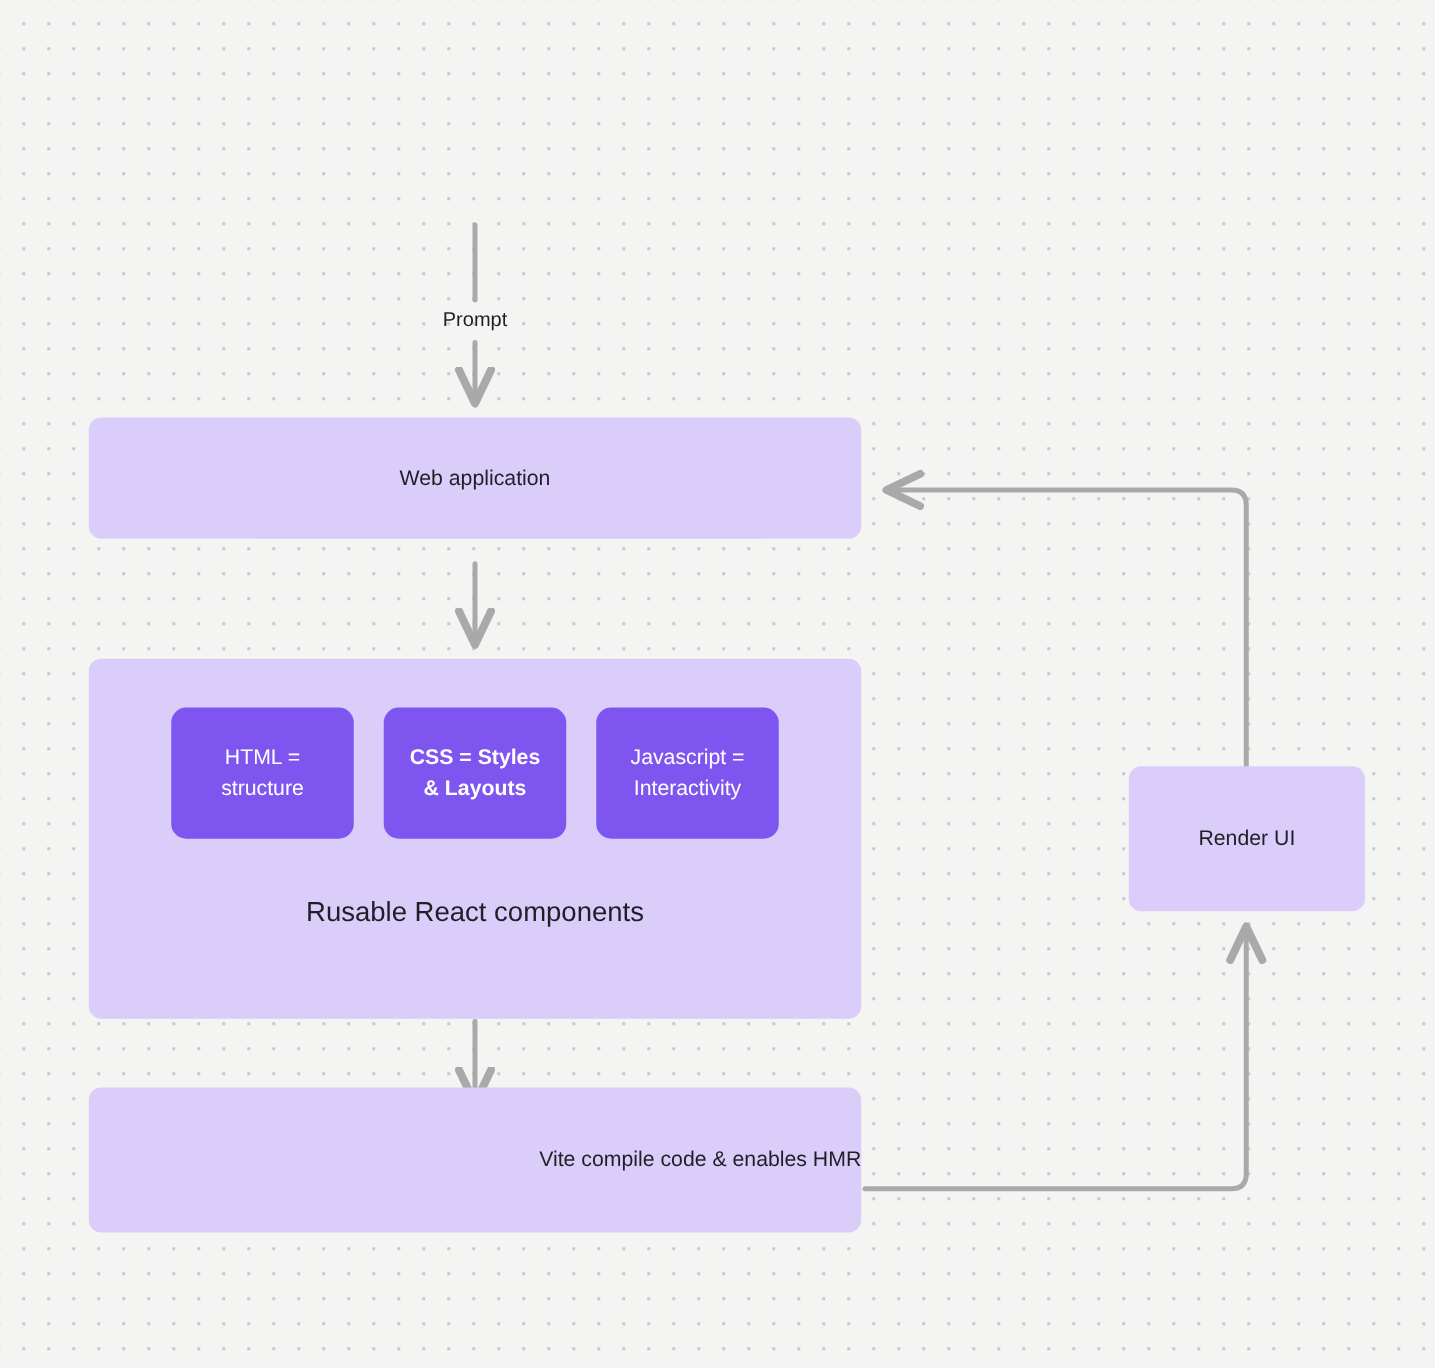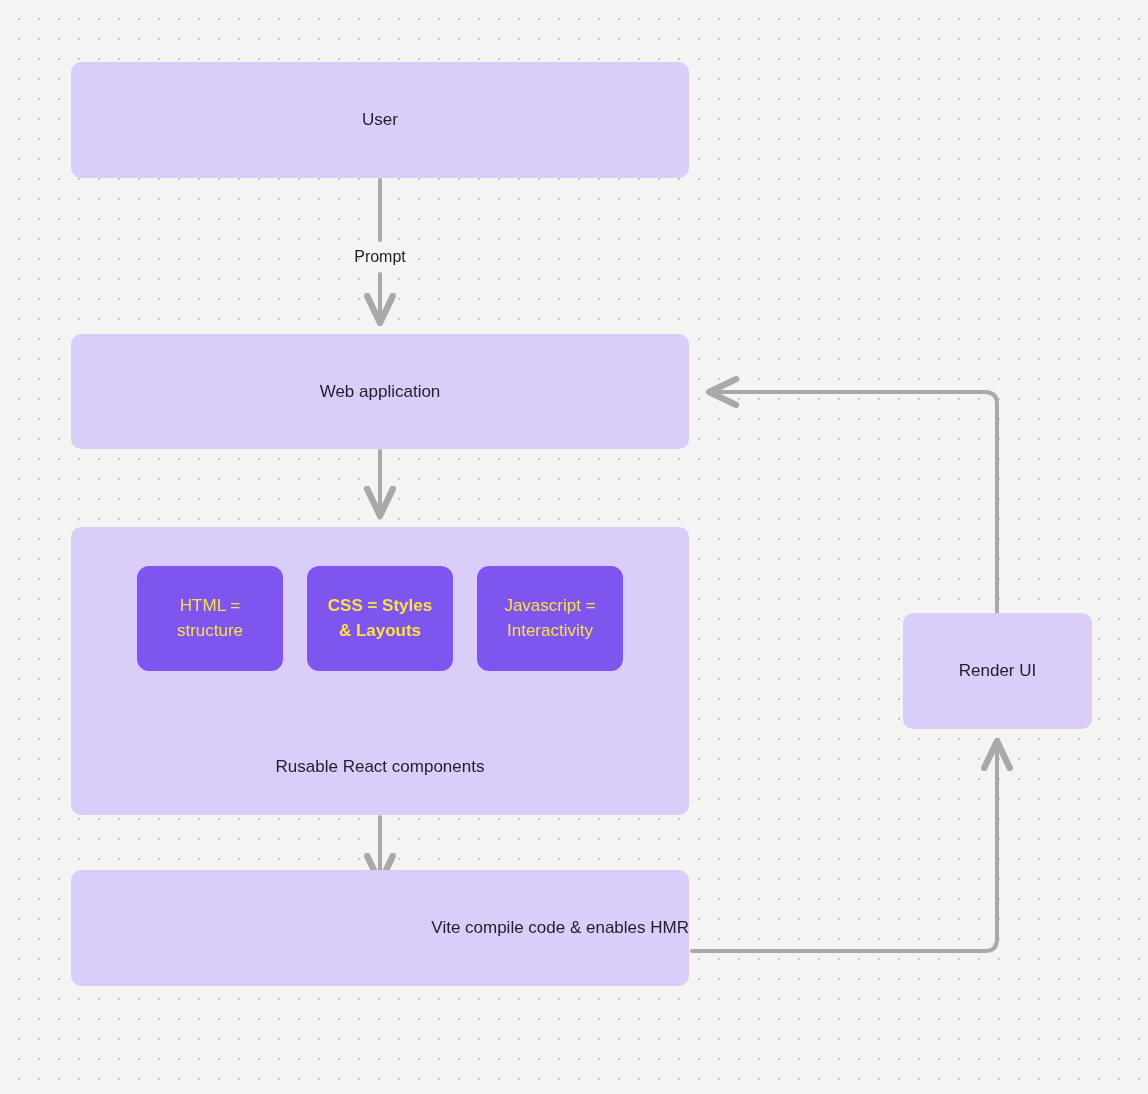--- a/index.html
+++ b/index.html
@@ -31,46 +31,45 @@
     border-radius: 10px;
   }
   .node-lavender {
     background: #dacdfa;
     color: #1f1f27;
     font-size: 17px;
     line-height: 1.38;
   }
   .node-violet {
     background: #7f55f0;
-    color: #fde047;
+    color: #ffffff;
     font-size: 17px;
     line-height: 1.42;
     border-radius: 12px;
   }
   
   #node-user          { left: 71px;  top: 62px;  width: 618px; height: 116px; }
-  #node-webapp        { left: 71px;  top: 334px; width: 618px; height: 115px; }
+  #node-webapp        { left: 71px;  top: 334px; width: 618px; height: 97px; }
   #node-components    { left: 71px;  top: 527px; width: 618px; height: 288px;
                         display: block; }
   #node-vite          { left: 71px;  top: 870px; width: 618px; height: 116px; justify-content: flex-end; }
   #node-render        { left: 903px; top: 613px; width: 189px; height: 116px; }
 
   #node-html          { left: 66px;  top: 39px;  width: 146px; height: 105px; }
   #node-css           { left: 236px; top: 39px;  width: 146px; height: 105px; font-weight: bold; }
   #node-js            { left: 406px; top: 39px;  width: 146px; height: 105px; align-items: center; }
 
   .group-caption {
     position: absolute;
     left: 0;
     right: 0;
     top: 188px;
     text-align: center;
-    font-size: 17px;
+    font-size: 22px;
     color: #1f1f27;
-    margin-top: 40px;
   }
 
   #edges {
     position: absolute;
     left: 0;
     top: 0;
     width: 1148px;
     height: 1094px;
     pointer-events: none;
   }
@@ -114,23 +113,20 @@
       <path d="M692,951 L985,951 Q997,951 997,939 L997,742" fill="none" stroke="#a9a9a9" stroke-width="4" stroke-linecap="round" stroke-linejoin="round" marker-end="url(#arrowhead)"></path>
     </g>
 
     <g>
       <path d="M997,613 L997,404 Q997,392 985,392 L710,392" fill="none" stroke="#a9a9a9" stroke-width="4" stroke-linecap="round" stroke-linejoin="round" marker-end="url(#arrowhead)"></path>
     </g>
   </svg>
 
   <div class="edge-label" id="label-prompt">Prompt</div>
 
-  <div class="node node-lavender" id="node-user">
-    <span>User</span>
-  </div>
 
   <div class="node node-lavender" id="node-webapp">
     <span>Web application</span>
   </div>
 
   <div class="node node-lavender" id="node-components">
 
     <div class="node node-violet" id="node-html">
       <span>
         <span>HTML =</span><br>

